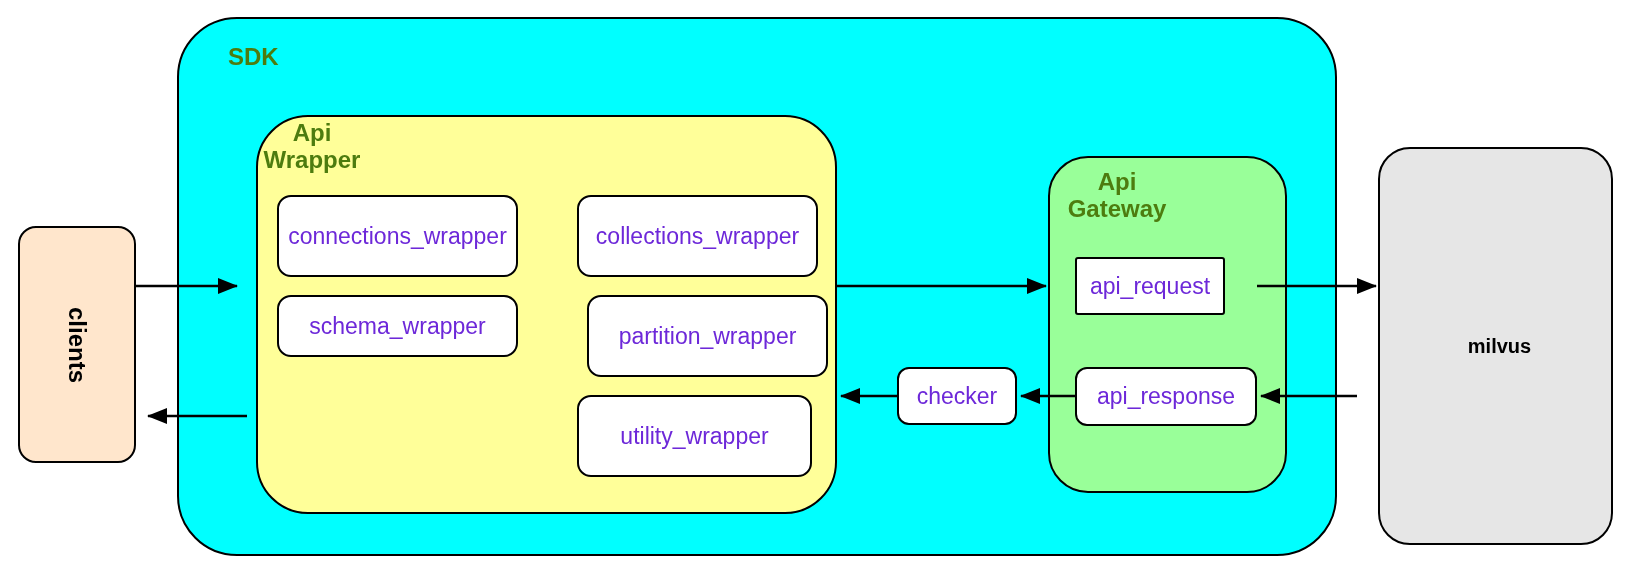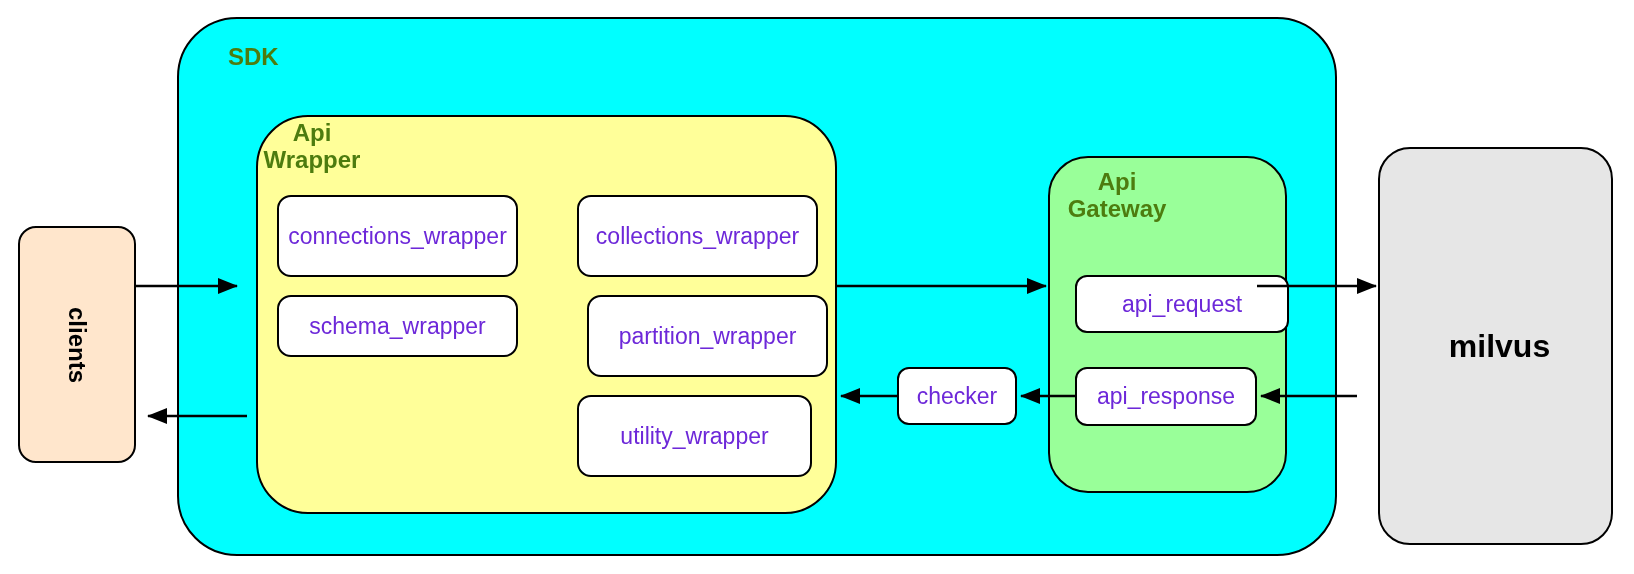--- a/index.html
+++ b/index.html
@@ -42,36 +42,36 @@
     background: #FFFFFF; border-radius: 14px;
     display: flex; align-items: center; justify-content: center;
     font-size: 23px; color: #6d28d9; white-space: nowrap;
   }
   .w-conn  { left: 277px; top: 195px; width: 241px; height: 82px; }
   .w-coll  { left: 577px; top: 195px; width: 241px; height: 82px; }
   .w-schem { left: 277px; top: 295px; width: 241px; height: 62px; }
   .w-part  { left: 587px; top: 295px; width: 241px; height: 82px; }
   .w-index { left: 277px; top: 395px; width: 241px; height: 82px; }
   .w-util  { left: 577px; top: 395px; width: 235px; height: 82px; }
-  .g-request  { left: 1075px; top: 275px; width: 214px; height: 58px; border-radius: 12px; }
+  .g-request  { left: 1075px; top: 257px; width: 150px; height: 58px; border-radius: 3px; }
   .g-response { left: 1075px; top: 367px; width: 182px; height: 59px; border-radius: 12px; }
   .n-checker  { left: 897px;  top: 367px; width: 120px; height: 58px; border-radius: 12px; }
   .title {
     position: absolute; color: #4d7c0f;
     font-weight: bold; font-size: 24px; line-height: 27px;
     white-space: pre-line;
   }
   .t-sdk { left: 228px; top: 43px; }
   .t-api-wrapper { left: 242px; top: 119px; width: 140px; text-align: center; }
   .t-api-gateway { left: 1047px; top: 168px; width: 140px; text-align: center; }
   .v-label {
     font-weight: bold; font-size: 24px; color: #000000;
     transform: rotate(90deg); white-space: nowrap;
   }
-  .h-label { font-weight: bold; font-size: 32px; color: #000000; margin-left: 8px; }
+  .h-label { font-weight: bold; font-size: 20px; color: #000000; margin-left: 8px; }
   .arrows {
     position: absolute; left: 0; top: 0; width: 1634px; height: 574px;
     pointer-events: none;
   }
   .arrows line { stroke: #000000; stroke-width: 2.5px; }
 </style>
 </head>
 <body>
 
 <div class="canvas">

